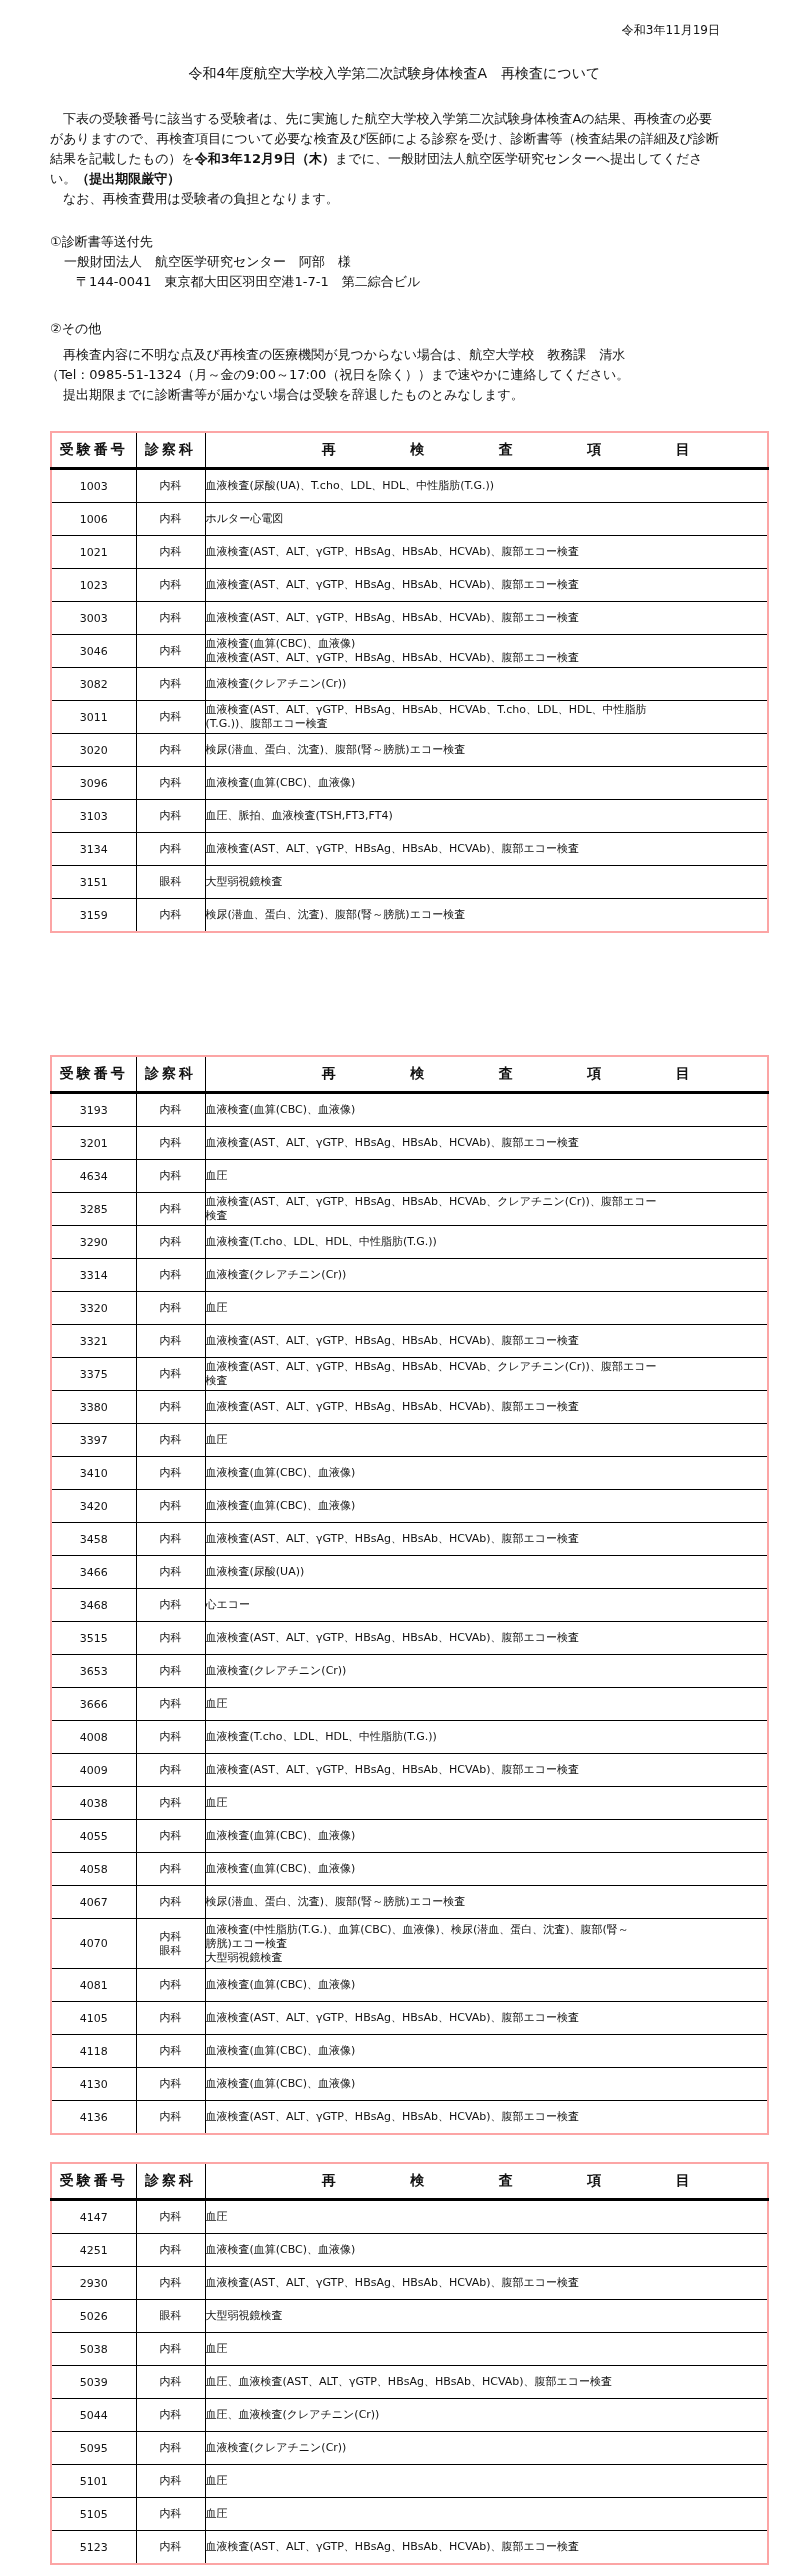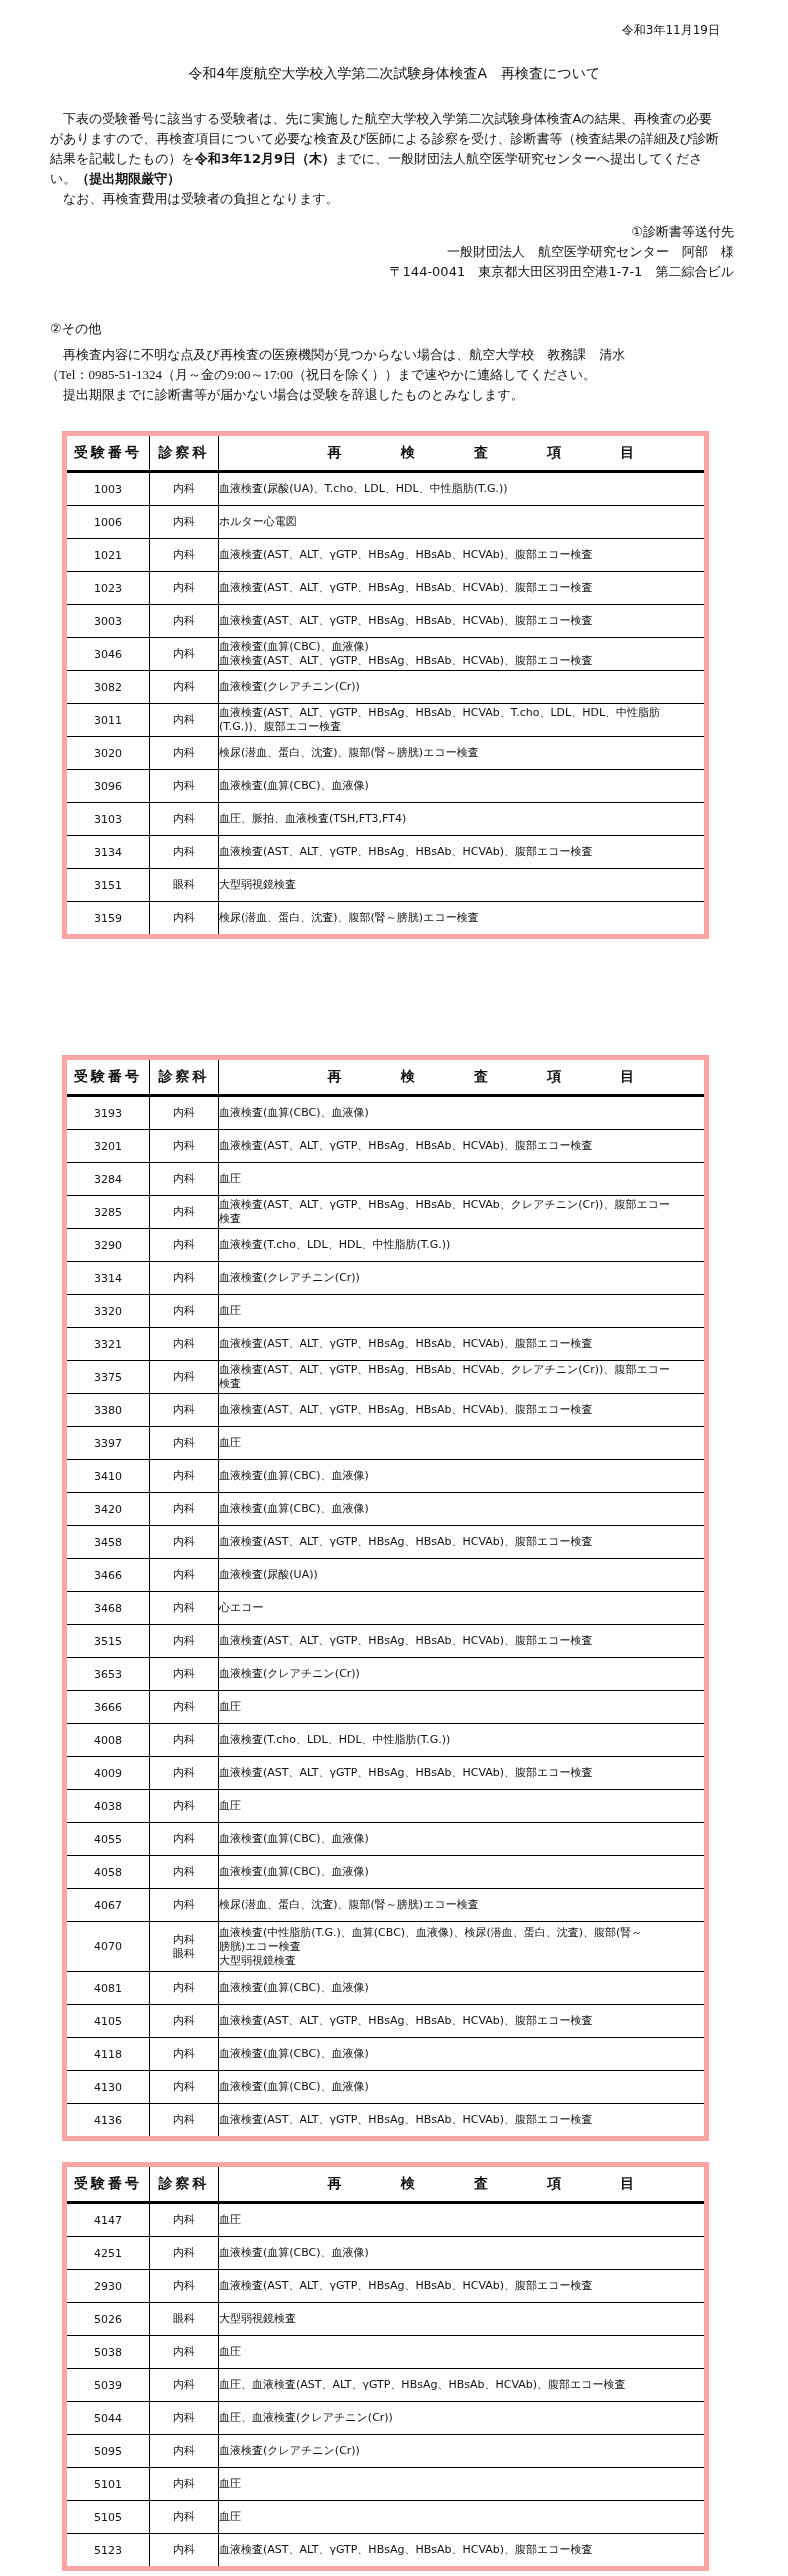--- a/index.html
+++ b/index.html
@@ -11,26 +11,25 @@
   .title { position: absolute; top: 65px; left: 0; width: 789px; text-align: center; font-size: 14px; }
   .intro { position: absolute; top: 109px; left: 50px; width: 674px; font-size: 13px; line-height: 20px; }
   .intro p { margin: 0; }
   .intro .ind { text-indent: 1em; }
   .intro b { font-weight: bold; }
   .sec { position: absolute; left: 50px; font-size: 13px; line-height: 20px; width: 684px; }
   .sec .h { margin: 0; }
   .sec .l1 { margin: 0 0 0 14px; }
   .sec .l2 { margin: 0 0 0 26px; }
   .sec .p { margin: 0; text-indent: 1em; }
-  .sec .p0 { margin: 0 0 0 -4px; font-family: Liberation Serif, serif; }
+  .sec .p0 { margin: 0 0 0 -4px; }
   table.retest {
-    position: absolute; left: 50px; width: 647px;
-    border-collapse: collapse; border: 5px solid #fca5a5; font-size: 11px;
+    position: absolute; left: 50px; width: 719px;
+    border-collapse: collapse; border: 2px solid #fca5a5; font-size: 11px;
     table-layout: fixed;
-    margin-left: 12px;
   }
   table.retest th, table.retest td {
     border: 1px solid #000; padding: 0; height: 32px;
   }
   table.retest thead th {
     border-bottom: 3px solid #000; font-weight: bold; font-size: 14px; height: 34px;
     letter-spacing: 3px; text-align: center;
   }
   table.retest thead th.items { letter-spacing: 0; }
   .items-label { display: flex; justify-content: space-around; padding: 0 40px 0 79px; }
@@ -43,21 +42,21 @@
 <body>
 
 <div class="date">令和3年11月19日</div>
 <div class="title">令和4年度航空大学校入学第二次試験身体検査A　再検査について</div>
 
 <div class="intro">
   <p class="ind"><span>下表の受験番号に該当する受験者は、先に実施した航空大学校入学第二次試験身体検査Aの結果、再検査の必要がありますので、再検査項目について必要な検査及び医師による診察を受け、診断書等（検査結果の詳細及び診断結果を記載したもの）を</span><b>令和3年12月9日（木）</b><span>までに、一般財団法人航空医学研究センターへ提出してください。</span><b>（提出期限厳守）</b></p>
   <p class="ind">なお、再検査費用は受験者の負担となります。</p>
 </div>
 
-<div class="sec" style="top:222px;text-align:right;">
+<div class="sec" style="top:232px;">
   <p class="h">①診断書等送付先</p>
   <p class="l1">一般財団法人　航空医学研究センター　阿部　様</p>
   <p class="l2">〒144-0041　東京都大田区羽田空港1-7-1　第二綜合ビル</p>
 </div>
 
 <div class="sec" style="top:319px;">
   <p class="h" style="margin-bottom:6px;">②その他</p>
   <p class="p">再検査内容に不明な点及び再検査の医療機関が見つからない場合は、航空大学校　教務課　清水</p>
   <p class="p0">（Tel：0985-51-1324（月～金の9:00～17:00（祝日を除く））まで速やかに連絡してください。</p>
   <p class="p">提出期限までに診断書等が届かない場合は受験を辞退したものとみなします。</p>
@@ -185,21 +184,21 @@
         <td class="num">3193</td>
         <td class="dept" style="white-space:pre-line">内科</td>
         <td class="item" style="white-space:pre-line">血液検査(血算(CBC)、血液像)</td>
       </tr>
       <tr style="height:32px">
         <td class="num">3201</td>
         <td class="dept" style="white-space:pre-line">内科</td>
         <td class="item" style="white-space:pre-line">血液検査(AST、ALT、γGTP、HBsAg、HBsAb、HCVAb)、腹部エコー検査</td>
       </tr>
       <tr style="height:32px">
-        <td class="num">3284</td>
+        <td class="num">4634</td>
         <td class="dept" style="white-space:pre-line">内科</td>
         <td class="item" style="white-space:pre-line">血圧</td>
       </tr>
       <tr style="height:32px">
         <td class="num">3285</td>
         <td class="dept" style="white-space:pre-line">内科</td>
         <td class="item" style="white-space:pre-line">血液検査(AST、ALT、γGTP、HBsAg、HBsAb、HCVAb、クレアチニン(Cr))、腹部エコー
 検査</td>
       </tr>
       <tr style="height:32px">

